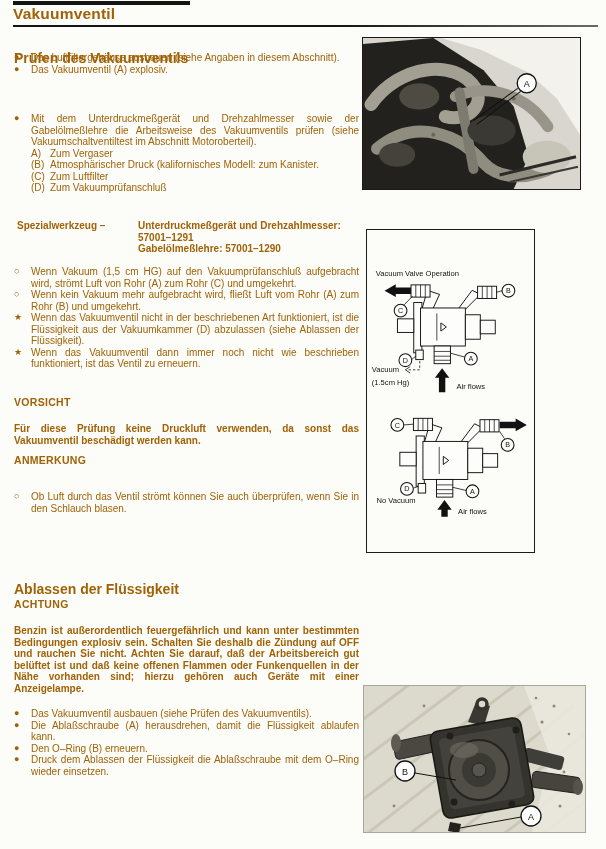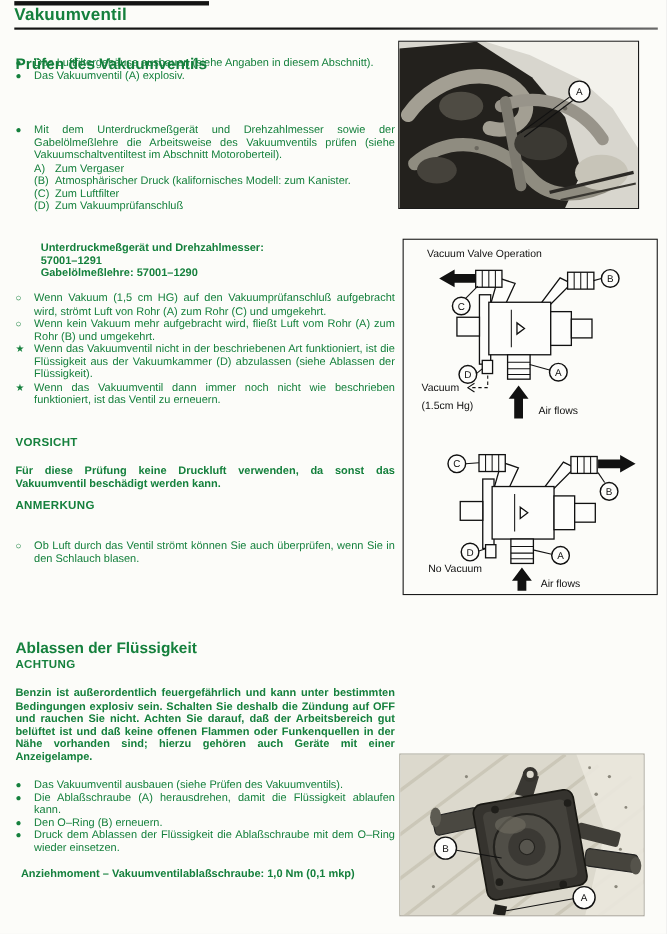--- a/index.html
+++ b/index.html
@@ -1,16 +1,16 @@
 <!DOCTYPE html>
 <html><head>
 <meta charset="utf-8">
 <style>
   html,body{margin:0;padding:0;background:#e8e8e8;}
-  .page{position:relative;width:606px;height:849px;background:#fcfcf9;color:#15803d;
+  .page{position:relative;width:606px;height:849px;background:#fcfcf9;color:#a16207;
         font-family:"Liberation Sans",sans-serif;overflow:hidden;}
   .top-bar{position:absolute;left:13px;top:1px;width:177px;height:4px;background:#141414;}
   .title{position:absolute;left:13px;top:5px;margin:0;font-size:15.5px;font-weight:bold;letter-spacing:.2px;}
   .title-rule{position:absolute;left:13px;top:25px;width:585px;height:2px;
         background:linear-gradient(to right,#141414 55%,#6a6a6a);}
   .blk{position:absolute;left:14px;width:345px;font-size:10px;line-height:11.5px;}
   .subhead{font-weight:bold;font-size:14px;}
   .chead{text-align:left;font-weight:bold;font-size:10.5px;letter-spacing:.3px;}
   .bpar{font-weight:bold;text-align:justify;}
   .li{display:flex;}
@@ -73,20 +73,21 @@
       <span class="lg-k">(C)</span>
       <span>Zum Luftfilter</span>
     </div>
     <div class="lg">
       <span class="lg-k">(D)</span>
       <span>Zum Vakuumprüfanschluß</span>
     </div>
   </div>
 
   <div class="blk tool" style="top:220px">
+    <span class="tool-label">Spezialwerkzeug –</span>
     <span class="tool-lines">
       <span class="tl">Unterdruckmeßgerät und Drehzahlmesser:</span>
       <span class="tl">57001–1291</span>
       <span class="tl">Gabelölmeßlehre: 57001–1290</span>
     </span>
   </div>
 
   <div class="blk" style="top:266px">
     <div class="li">
       <span class="mk">○</span>
@@ -133,21 +134,20 @@
     <div class="li">
       <span class="mk">●</span>
       <span class="tx">Den O–Ring (B) erneuern.</span>
     </div>
     <div class="li">
       <span class="mk">●</span>
       <span class="tx">Druck dem Ablassen der Flüssigkeit die Ablaßschraube mit dem O–Ring wieder einsetzen.</span>
     </div>
   </div>
 
-  <div class="blk torque" style="top:789px">Anziehmoment – Vakuumventilablaßschraube: 1,0 Nm (0,1 mkp)</div>
 
   <figure class="framed" style="left:362px;top:37px;width:219px;height:153px">
     <svg viewBox="0 0 216 150" preserveAspectRatio="none">
       <rect width="216" height="150" fill="#d8d6ce"></rect>
       <polygon points="78,0 216,0 216,96 193,60 164,34 118,12" fill="#f3f2ec"></polygon>
       <polygon points="0,6 70,0 120,32 150,68 165,118 150,150 0,150" fill="#23211d"></polygon>
       <path d="M8,66 C36,26 92,20 112,50 C122,68 102,84 82,78" fill="none" stroke="#a39f93" stroke-width="13" stroke-linecap="round"></path>
       <path d="M14,110 C52,78 96,96 120,124 C138,143 168,140 194,126" fill="none" stroke="#8f8c80" stroke-width="12" stroke-linecap="round"></path>
       <path d="M92,58 C128,44 164,58 184,88" fill="none" stroke="#98948a" stroke-width="11" stroke-linecap="round"></path>
       <path d="M96,54 L110,130" stroke="#7d7a70" stroke-width="10" stroke-linecap="round"></path>
@@ -161,21 +161,21 @@
       <circle cx="150" cy="60" r="2" fill="#6a675e"></circle>
       <line class="dline" x1="154" y1="50" x2="110" y2="82"></line>
       <line class="dline" x1="157" y1="53" x2="113" y2="86"></line>
       <g>
         <circle class="cl" cx="163" cy="45" r="9.5"></circle>
         <text class="letter" x="163" y="48.5">A</text>
       </g>
     </svg>
   </figure>
 
-  <figure class="framed" style="left:366px;top:217px;width:232px;height:324px">
+  <figure class="framed" style="left:366px;top:229px;width:169px;height:324px">
     <svg viewBox="0 0 209 321">
       <defs>
         <g id="valve">
           <polygon class="vpart" points="50,10 68,16 56,42 42,38"></polygon>
           <polygon class="vpart" points="92,42 106,38 128,16 116,10"></polygon>
           <rect class="vpart" x="26" y="2" width="28" height="18"></rect>
           <line class="vline" x1="33" y1="2" x2="33" y2="20"></line>
             <line class="vline" x1="40" y1="2" x2="40" y2="20"></line>
             <line class="vline" x1="47" y1="2" x2="47" y2="20"></line>
           <rect class="vpart" x="124" y="4" width="28" height="18"></rect>

